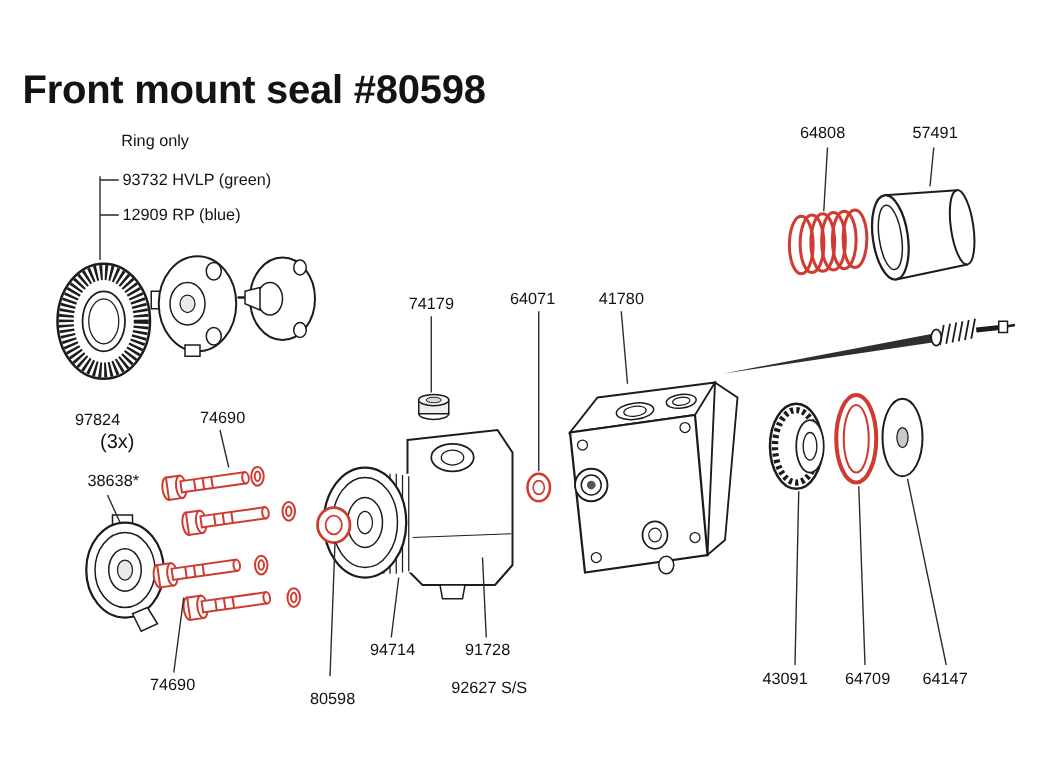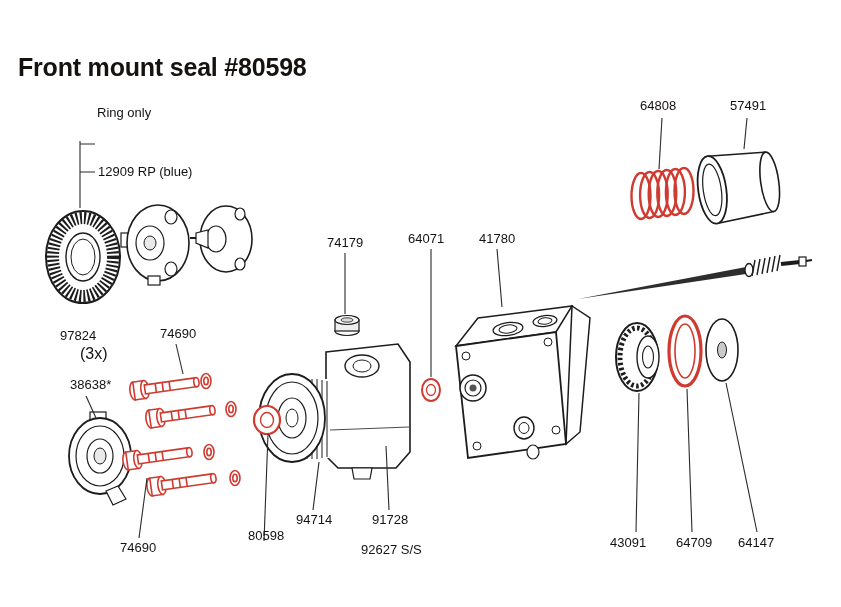--- a/index.html
+++ b/index.html
@@ -1,21 +1,21 @@
 <!DOCTYPE html>
 <html><head>
 <meta charset="utf-8">
 <style>
   *{box-sizing:border-box}
   html,body{margin:0;padding:0}
   body{width:841px;height:607px;background:#ffffff;position:relative;overflow:hidden;
        font-family:"Liberation Sans",sans-serif;color:#151210}
   .stage{position:absolute;inset:0}
   svg.diagram{position:absolute;left:0;top:0}
-  .title{position:absolute;left:18px;top:53px;font-size:25px;font-weight:700;letter-spacing:-0.2px}
+  .title{position:absolute;left:18px;top:53px;font-size:32px;font-weight:700;letter-spacing:-0.2px}
   .lbl{position:absolute;font-size:13px;white-space:nowrap}
   .sm{font-size:16px}
   
   .ink{stroke:#1c1c1c;fill:none}
   .inkf{stroke:#1c1c1c;fill:#ffffff}
   .inkd{stroke:#1c1c1c;fill:#e9e9e9}
   .red{stroke:#cf3b30;fill:#ffffff}
   .redo{stroke:#cf3b30;fill:none}
   .leader{stroke:#2a2a2a;stroke-width:1.1;fill:none}
 </style>
@@ -200,35 +200,36 @@
       <path d="M389,510 L386,446"></path>
       <path d="M636,532 L639,393"></path>
       <path d="M692,532 L687,389"></path>
       <path d="M757,532 L726,383"></path>
     </g>
   </svg>
 
   <div class="title">Front mount seal #80598</div>
 
   <div class="lbl" style="left:97px;top:105px">Ring only</div>
+  <div class="lbl" style="left:98px;top:136px">93732 HVLP (green)</div>
   <div class="lbl" style="left:98px;top:164px">12909 RP (blue)</div>
 
   <div class="lbl" style="left:60px;top:328px">97824</div>
   <div class="lbl sm" style="left:80px;top:345px">(3x)</div>
   <div class="lbl" style="left:70px;top:377px">38638*</div>
   <div class="lbl" style="left:160px;top:326px">74690</div>
   <div class="lbl" style="left:120px;top:540px">74690</div>
 
   <div class="lbl" style="left:327px;top:235px">74179</div>
   <div class="lbl" style="left:408px;top:231px">64071</div>
   <div class="lbl" style="left:479px;top:231px">41780</div>
   <div class="lbl" style="left:640px;top:98px">64808</div>
   <div class="lbl" style="left:730px;top:98px">57491</div>
 
   <div class="lbl" style="left:296px;top:512px">94714</div>
   <div class="lbl" style="left:372px;top:512px">91728</div>
-  <div class="lbl" style="left:248px;top:528px">80598</div>
+  <div class="lbl" style="left:248px;top:551px">80598</div>
   <div class="lbl" style="left:361px;top:542px">92627 S/S</div>
 
   <div class="lbl" style="left:610px;top:535px">43091</div>
   <div class="lbl" style="left:676px;top:535px">64709</div>
   <div class="lbl" style="left:738px;top:535px">64147</div>
 </div>
 
 </body></html>

